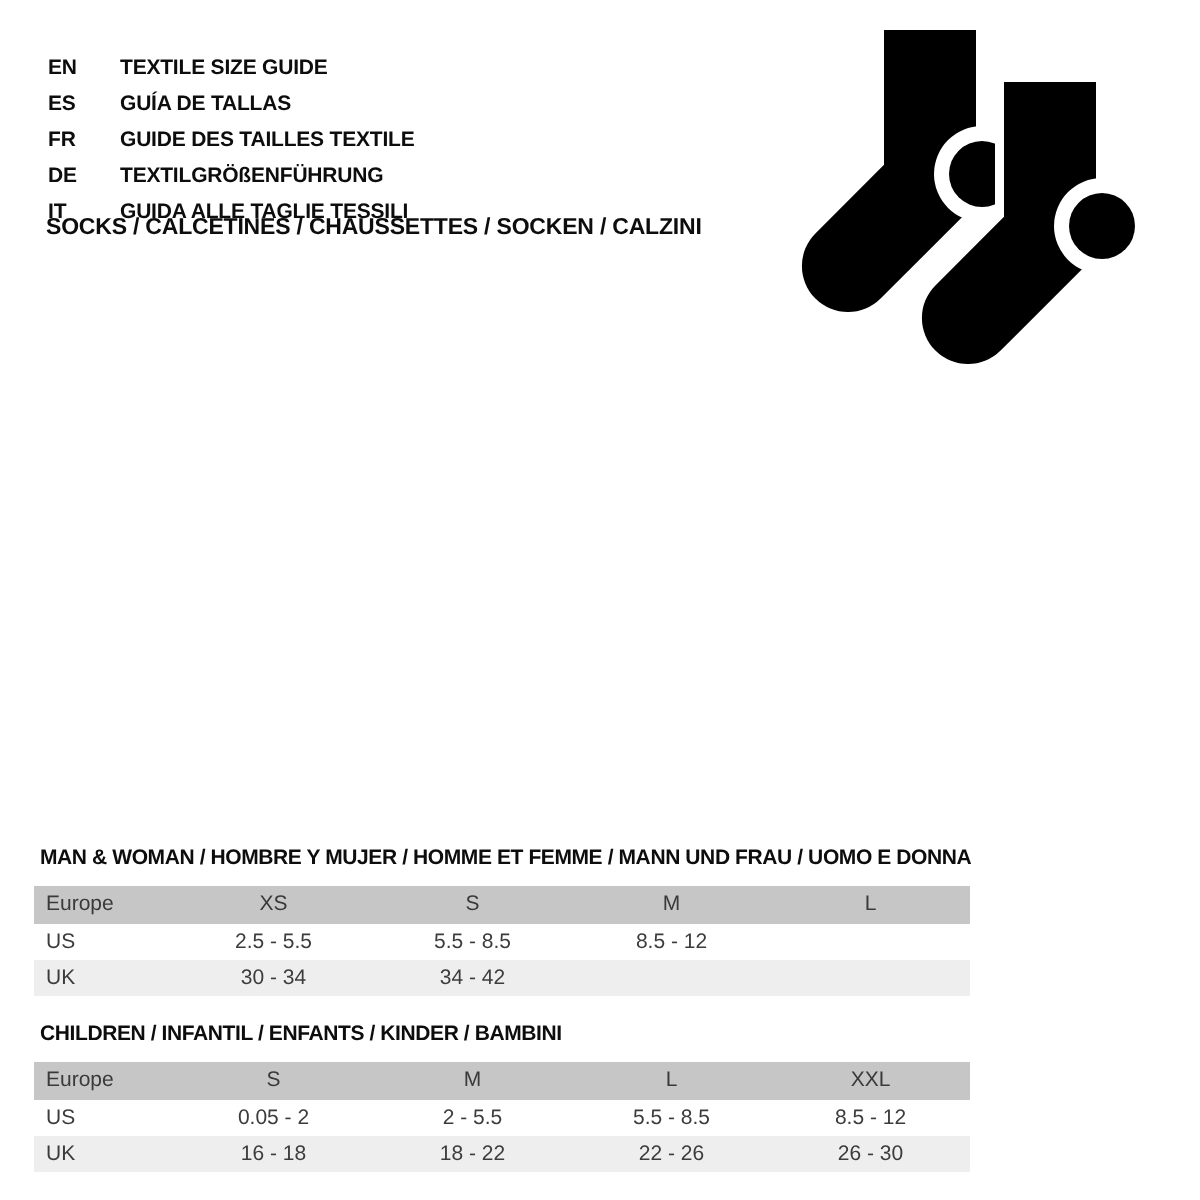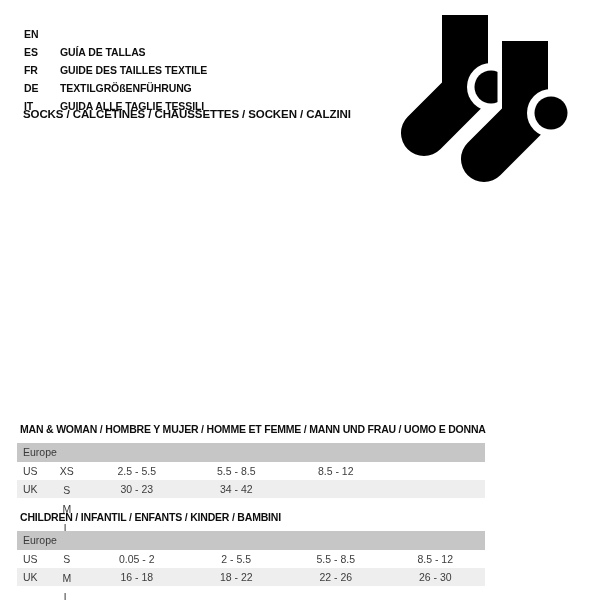--- a/index.html
+++ b/index.html
@@ -27,36 +27,37 @@
   
   .size-table { position:absolute; left:17px; width:468px; }
   .size-table.first { top:423px; }
   .size-table.second { top:511px; }
   .table-title {
     font-weight:bold; font-size:10.5px; letter-spacing:-0.2px; line-height:13px;
     margin-bottom:7px; padding-left:3px; white-space:nowrap; color:#0d0d0d;
   }
   .tbl { width:468px; font-size:10.5px; color:#3c3c3c; }
   .trow { display:flex; height:18px; line-height:18px; }
-  .trow.head { height:19px; line-height:19px; background:#c6c6c6; color:#3a3a3a;flex-direction:column; }
+  .trow.head { height:19px; line-height:19px; background:#c6c6c6; color:#3a3a3a; }
   .trow.alt { background:#eeeeee; }
   .c0 { width:70px; text-align:left; padding-left:6px; }
   .c  { width:99.5px; text-align:center; }
 
   svg .ink { fill:#000000; }
   svg .paper { fill:#ffffff; }
 </style>
 </head>
 <body>
 
 <div class="page">
 
   <div class="lang-list">
     <div class="lang-row">
       <span class="lang-code">EN</span>
+      <span class="lang-label">TEXTILE SIZE GUIDE</span>
     </div>
     <div class="lang-row">
       <span class="lang-code">ES</span>
       <span class="lang-label">GUÍA DE TALLAS</span>
     </div>
     <div class="lang-row">
       <span class="lang-code">FR</span>
       <span class="lang-label">GUIDE DES TAILLES TEXTILE</span>
     </div>
     <div class="lang-row">
@@ -100,21 +101,21 @@
         <div class="c">L</div>
       </div>
       <div class="trow">
         <div class="c0">US</div>
         <div class="c">2.5 - 5.5</div>
         <div class="c">5.5 - 8.5</div>
         <div class="c">8.5 - 12</div>
       </div>
       <div class="trow alt">
         <div class="c0">UK</div>
-        <div class="c">30 - 23</div>
+        <div class="c">30 - 34</div>
         <div class="c">34 - 42</div>
       </div>
     </div>
   </section>
 
   <section class="size-table second">
     <div class="table-title">CHILDREN / INFANTIL / ENFANTS / KINDER / BAMBINI</div>
     <div class="tbl">
       <div class="trow head">
         <div class="c0">Europe</div>

